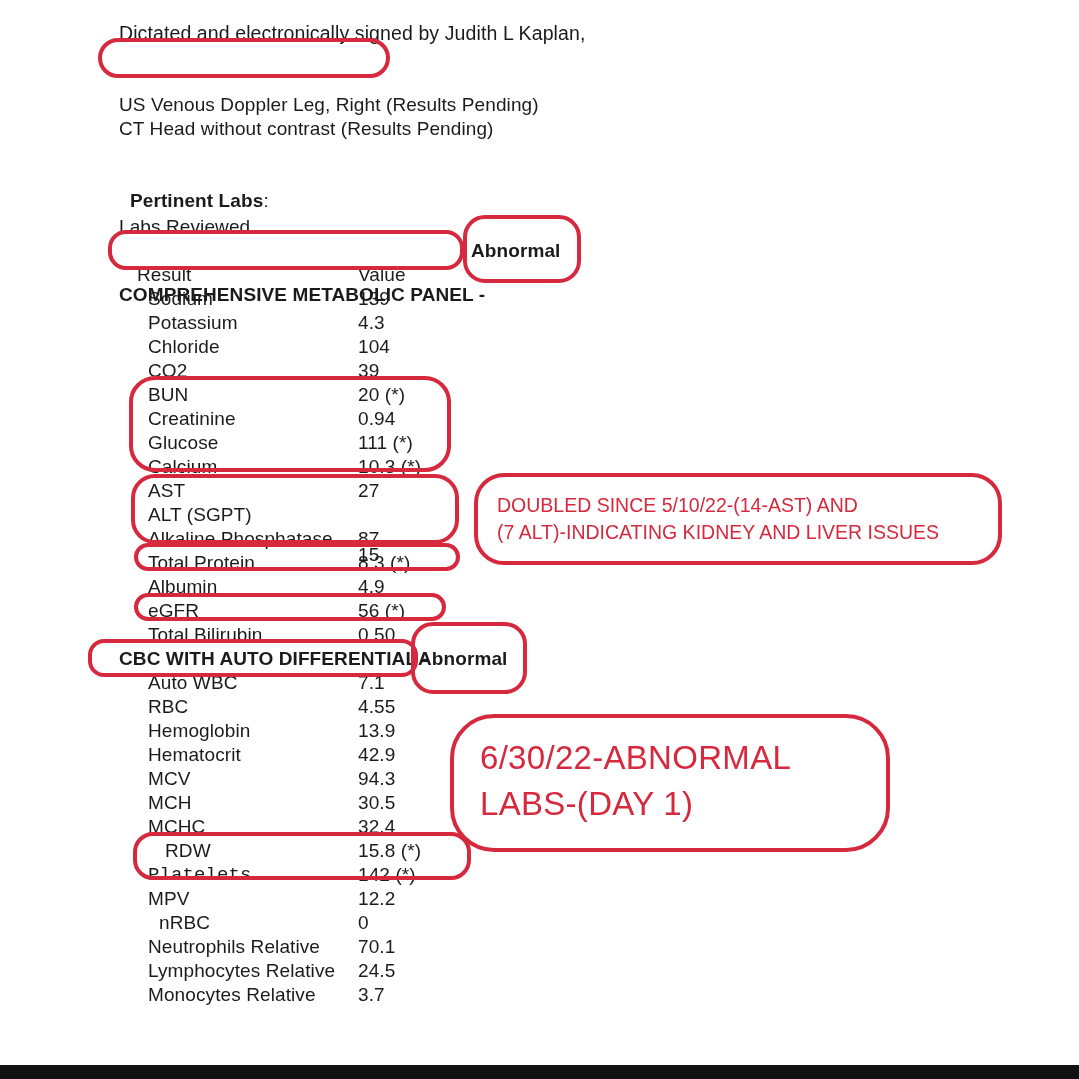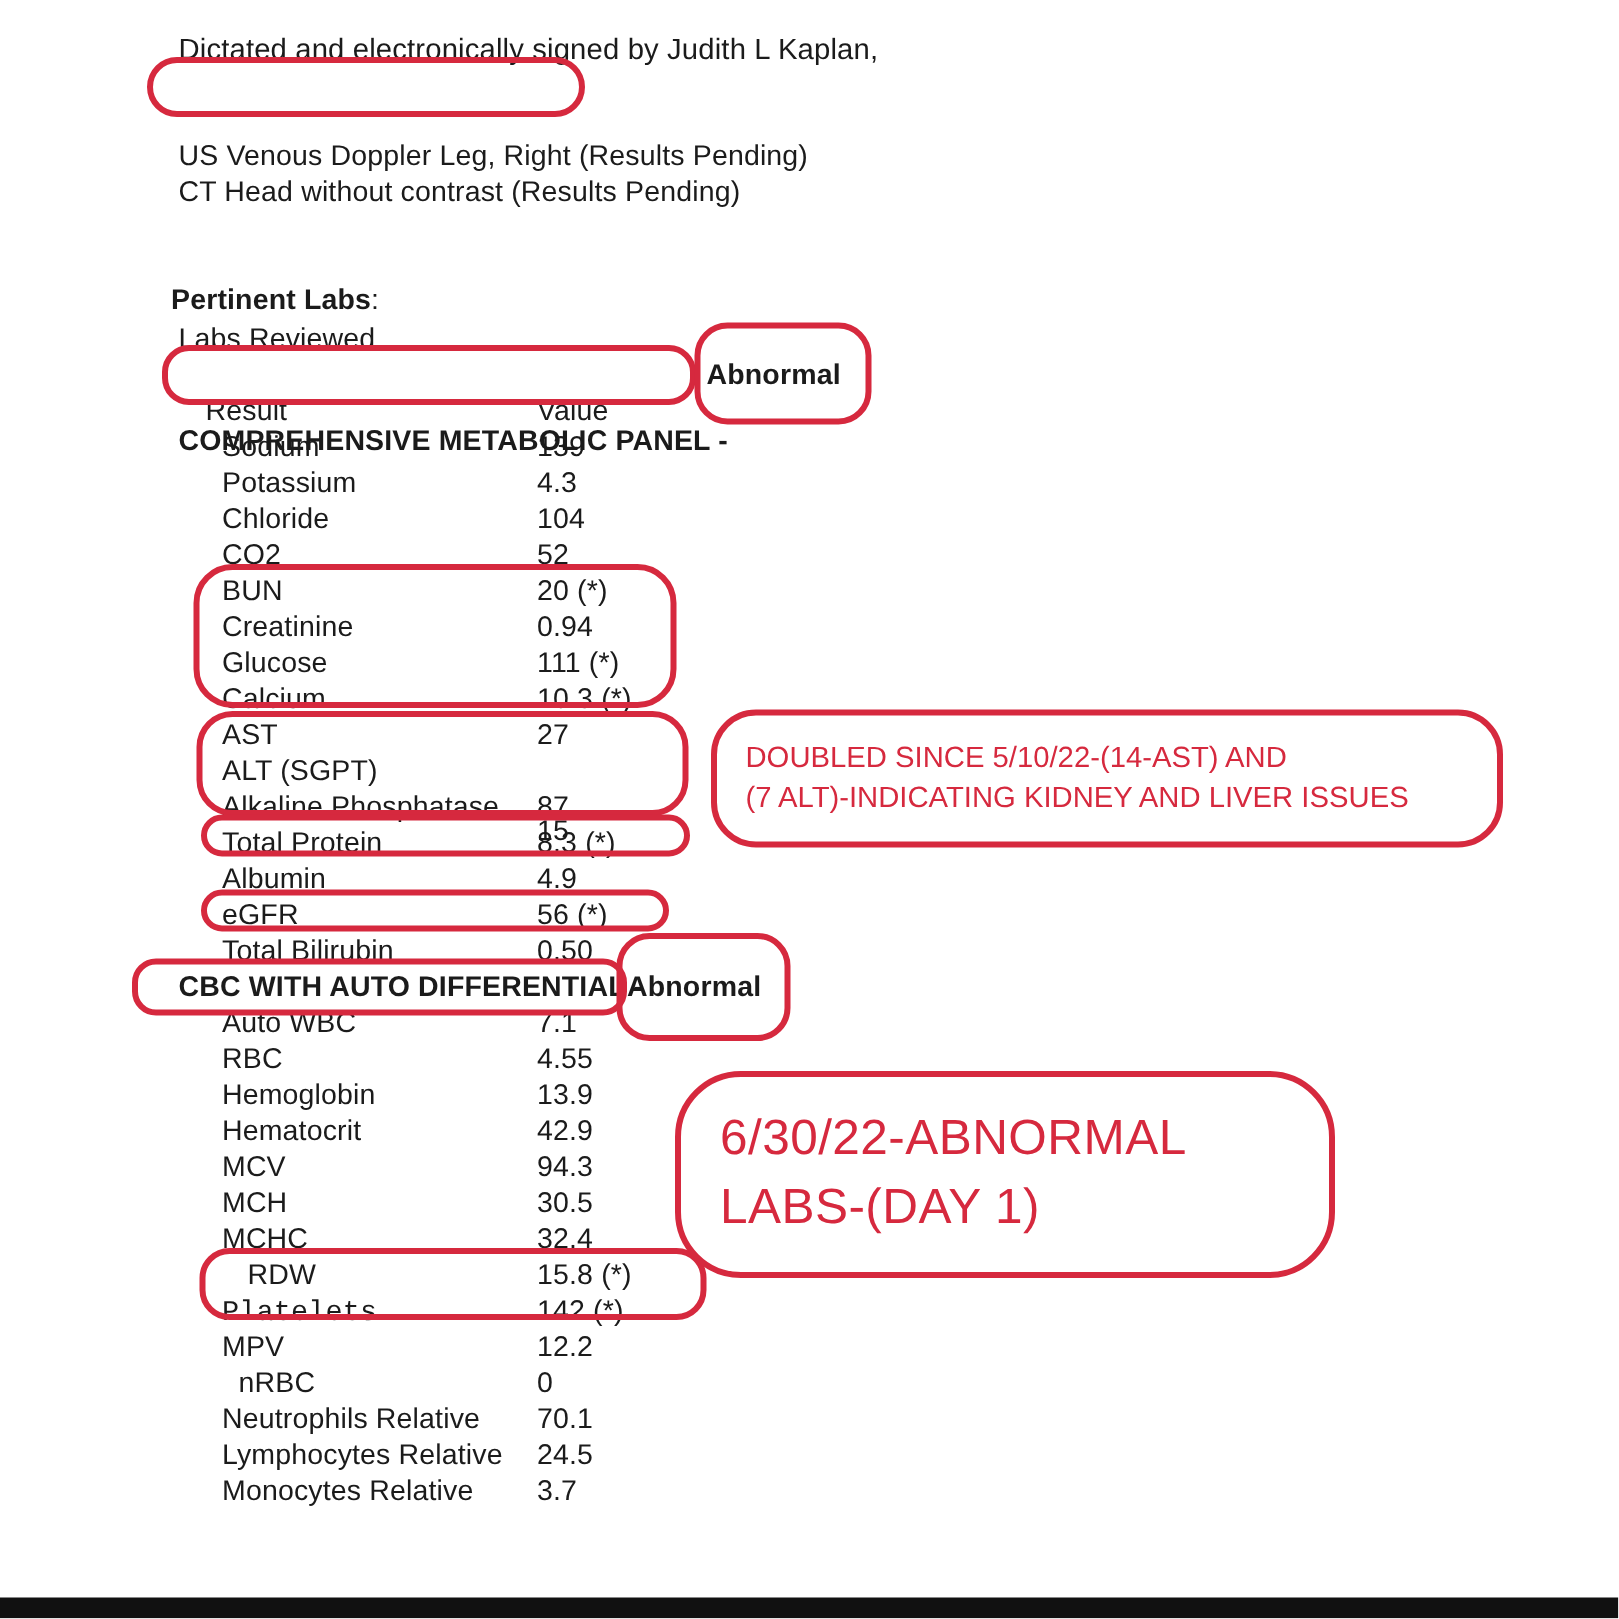--- a/index.html
+++ b/index.html
@@ -83,41 +83,41 @@
 <div id="page">
   <div class="top-strip"></div>
 
   <div class="doc">
 
     <div class="txt sig-line" style="left:119px; top:22px;">Dictated and electronically signed by Judith L Kaplan,</div>
 
     <div class="txt" style="left:119px; top:94px;">US Venous Doppler Leg, Right    (Results Pending)</div>
     <div class="txt" style="left:119px; top:118px;">CT Head without contrast    (Results Pending)</div>
 
-    <div class="txt bold" style="left:114px; top:190px;"><span>Pertinent Labs</span><span style="font-weight:normal;">:</span></div>
+    <div class="txt bold" style="left:130px; top:190px;"><span>Pertinent Labs</span><span style="font-weight:normal;">:</span></div>
 
     <div class="txt" style="left:119px; top:216px;">Labs Reviewed</div>
 
     <div class="txt bold" style="left:119px; top:240px;margin-top:44px;">COMPREHENSIVE METABOLIC PANEL -</div>
     <div class="txt bold" style="left:471px; top:240px;">Abnormal</div>
 
     <div class="txt" style="left:137px; top:264px;">Result</div>
     <div class="txt" style="left:358px; top:264px;">Value</div>
 
     <div class="txt lab-name" style="left:148px; top:288px;">Sodium</div>
     <div class="txt lab-val" style="left:358px; top:288px;">139</div>
 
     <div class="txt lab-name" style="left:148px; top:312px;">Potassium</div>
     <div class="txt lab-val" style="left:358px; top:312px;">4.3</div>
 
     <div class="txt lab-name" style="left:148px; top:336px;">Chloride</div>
     <div class="txt lab-val" style="left:358px; top:336px;">104</div>
 
     <div class="txt lab-name" style="left:148px; top:360px;">CO2</div>
-    <div class="txt lab-val" style="left:358px; top:360px;">52</div>
+    <div class="txt lab-val" style="left:358px; top:360px;">39</div>
 
     <div class="txt lab-name" style="left:148px; top:384px;">BUN</div>
     <div class="txt lab-val" style="left:358px; top:384px;">20 (*)</div>
 
     <div class="txt lab-name" style="left:148px; top:408px;">Creatinine</div>
     <div class="txt lab-val" style="left:358px; top:408px;">0.94</div>
 
     <div class="txt lab-name" style="left:148px; top:432px;">Glucose</div>
     <div class="txt lab-val" style="left:358px; top:432px;">111 (*)</div>
 

